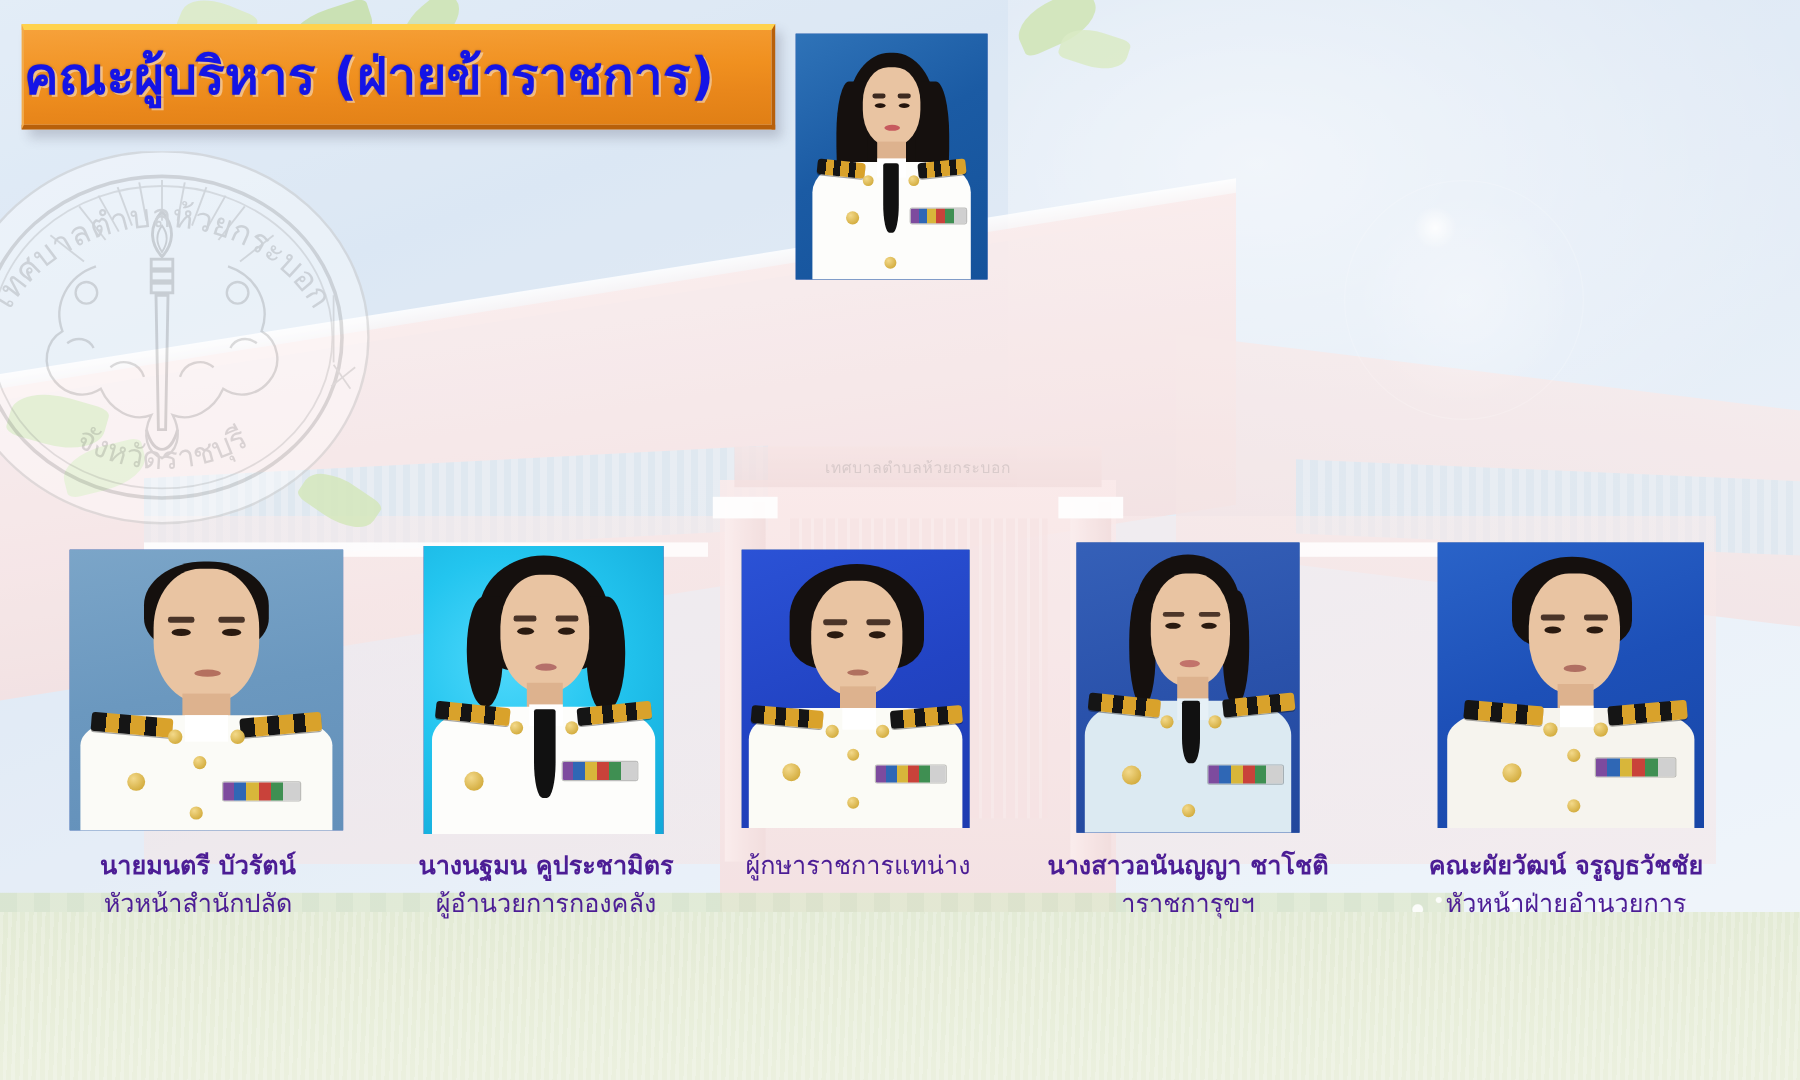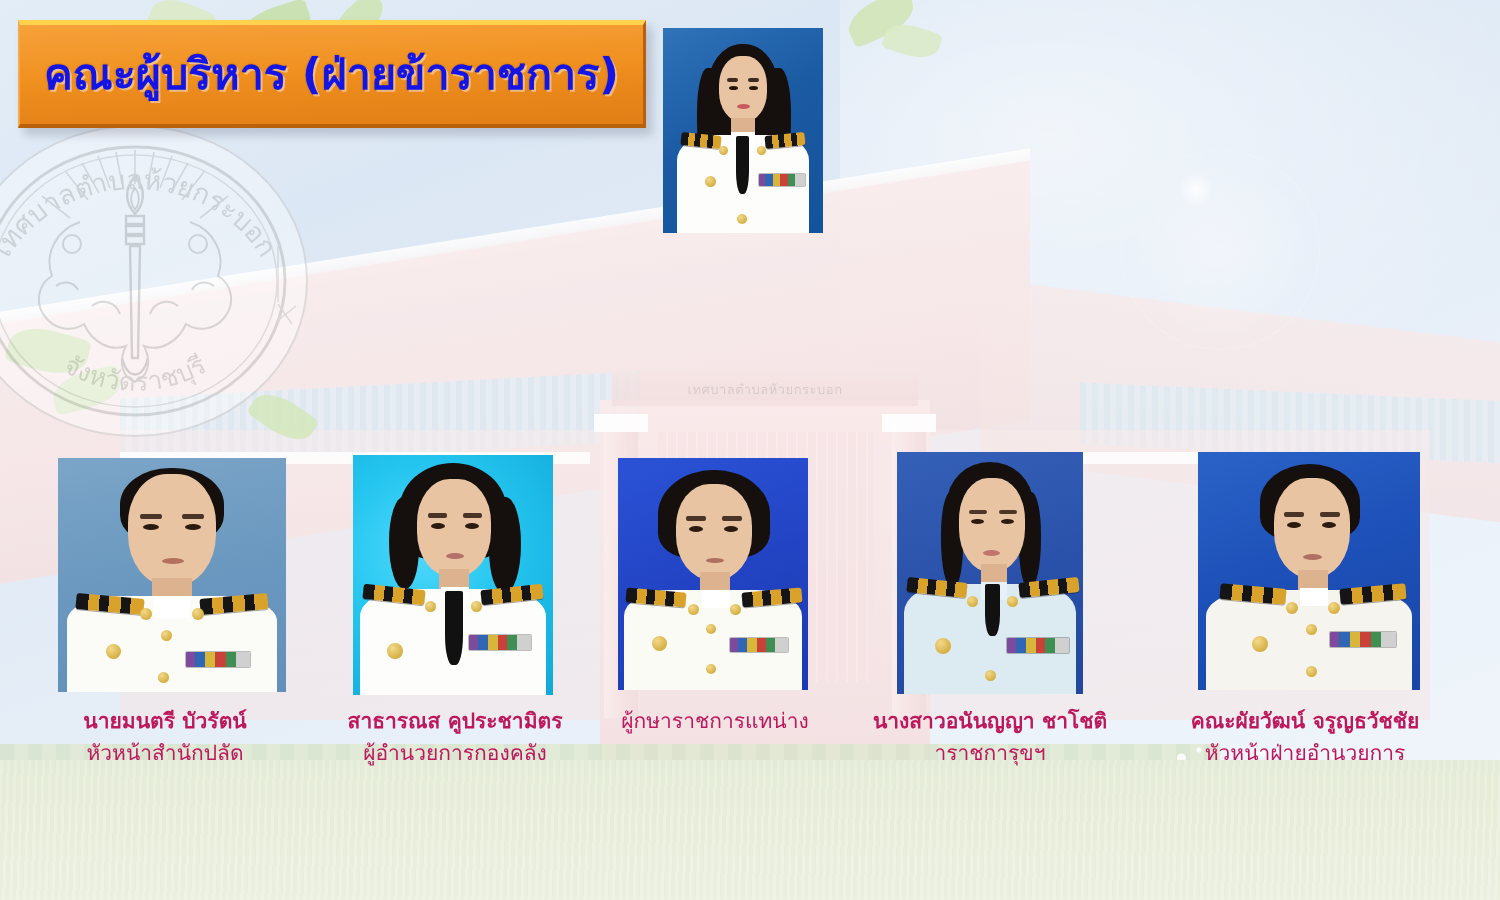--- a/index.html
+++ b/index.html
@@ -113,28 +113,28 @@
   .veil{position:absolute;inset:0;background:rgba(255,255,255,.42);}
 
   
   .seal{
     position:absolute;left:-40px;top:126px;width:380px;height:320px;
     opacity:.5;
   }
 
   
   .title-banner{
-    position:absolute;left:18px;top:20px;width:628px;height:108px;
+    position:absolute;left:18px;top:20px;width:628px;height:88px;
     background:linear-gradient(178deg,#f6a13a 0%,#f0901f 48%,#e9871b 70%,#e07f15 100%);
     border-top:5px solid #ffd24d;
     border-left:2px solid #f2aa4a;
     border-right:3px solid #b8600a;
     border-bottom:4px solid #b8600a;
     box-shadow:6px 7px 9px rgba(60,60,80,.22);
-    display:flex;align-items:center;justify-content:center;
+    display:flex;align-items:center;
     box-sizing:border-box;
   }
   .title-text{
     font-size:43px;font-weight:700;color:#1414e6;letter-spacing:0;
     text-shadow:2px 2px 0 rgba(255,255,255,.45), 0 0 2px rgba(0,0,60,.35);
     white-space:nowrap;line-height:1.1;
   }
 
   
   .photo{
@@ -161,21 +161,21 @@
 
   
   .cap-lead{
     position:absolute;left:380px;top:255px;width:760px;text-align:center;
     color:#101a9e;line-height:1.42;
   }
   .cap-lead .ln1{font-size:25px;font-weight:700;}
   .cap-lead .ln2,.cap-lead .ln3{font-size:21px;font-weight:600;}
 
   .cap{
-    position:absolute;text-align:center;color:#be185d;line-height:1.5;
+    position:absolute;text-align:center;color:#4c1d95;line-height:1.5;
   }
   .cap .nm{font-size:21px;font-weight:600;white-space:nowrap;}
   .cap .rl{font-size:21px;font-weight:400;}
 </style>
 </head>
 <body>
 
 <div id="stage">
 
   <div class="bg-layer sky"></div>
@@ -444,21 +444,21 @@
       <div class="ribbon" style="left:132px;top:180px;width:66px;height:15px;"></div>
     </div>
   </div>
 
   <div class="cap" style="left:20px;top:706px;width:290px;">
     <div class="nm">นายมนตรี  บัวรัตน์</div>
     <div class="rl">หัวหน้าสำนักปลัด</div>
   </div>
 
   <div class="cap" style="left:320px;top:706px;width:270px;">
-    <div class="nm">สาธารณส คูประชามิตร</div>
+    <div class="nm">นางนฐมน คูประชามิตร</div>
     <div class="rl">ผู้อำนวยการกองคลัง</div>
   </div>
 
   <div class="cap" style="left:580px;top:706px;width:270px;">
     <div class="rl">ผู้กษาราชการแทน่าง</div>
   </div>
 
   <div class="cap" style="left:855px;top:706px;width:270px;">
     <div class="nm">นางสาวอนันญญา ชาโชติ</div>
     <div class="rl">าราชการุขฯ</div>

